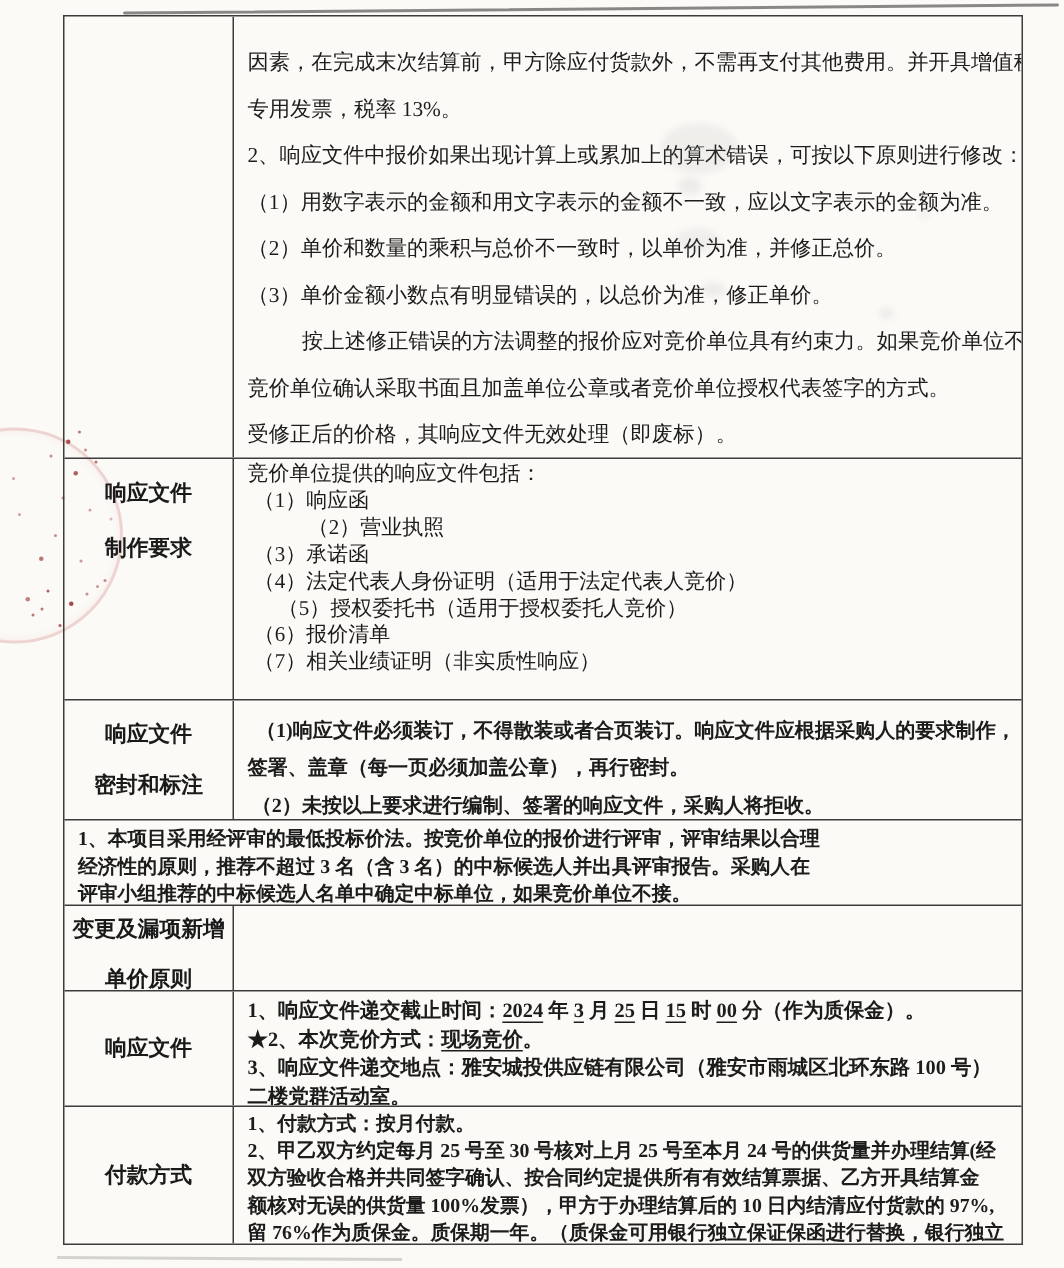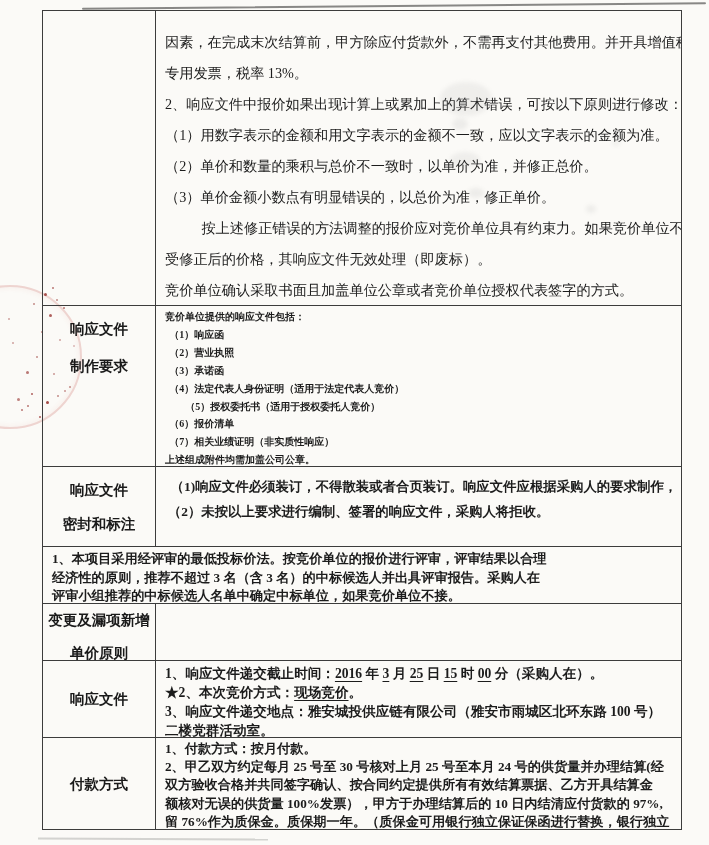--- a/index.html
+++ b/index.html
@@ -49,21 +49,21 @@
     font-weight:700;font-size:14.5px;line-height:34px;
     text-align:center;color:#1a1a1a;
   }
   .row-2 .label{justify-content:flex-start;padding-top:5px;line-height:37px;}
   .row-5 .label{line-height:33px;}
   .label-line{white-space:pre;}
 
   .content{flex:1;min-width:0;}
   .line{white-space:pre;}
   .row-1 .content{padding:16px 4px 0 9px;font-size:14.2px;line-height:31px;font-weight:400;}
-  .row-2 .content{padding:2px 4px 0 9px;font-size:10px;  line-height:17.9px;font-weight:700;}
+  .row-2 .content{padding:2px 4px 0 9px;font-size:14px;  line-height:17.9px;font-weight:400;}
   .row-3 .content{padding:7px 4px 0 9px;font-size:13.4px;line-height:25px;font-weight:700;}
   .row-4 .content{padding:3px 4px 0 9px;font-size:13.2px;line-height:18.6px;font-weight:700;}
   .row-5 .content{padding:7px 4px 0 9px;font-size:10px;  line-height:19px;font-weight:700;}
   .row-6 .content{padding:3px 4px 0 9px;font-size:13.6px;line-height:19px;font-weight:700;}
   .row-7 .content{padding:2px 4px 0 9px;font-size:13.2px;line-height:18.2px;font-weight:700;}
 
   .u{text-decoration:underline;text-underline-offset:3px;text-decoration-thickness:1px;}
 
   
   .stamp{position:absolute;left:0;top:0;pointer-events:none;}
@@ -115,48 +115,48 @@
       <div class="t-row row-1">
         <div class="cell label"></div>
         <div class="cell content">
           <div class="line"><span>因素，在完成末次结算前，甲方除应付货款外，不需再支付其他费用。并开具增值税</span></div>
           <div class="line"><span>专用发票，税率 13%。</span></div>
           <div class="line"><span>2、响应文件中报价如果出现计算上或累加上的算术错误，可按以下原则进行修改：</span></div>
           <div class="line"><span>（1）用数字表示的金额和用文字表示的金额不一致，应以文字表示的金额为准。</span></div>
           <div class="line"><span>（2）单价和数量的乘积与总价不一致时，以单价为准，并修正总价。</span></div>
           <div class="line"><span>（3）单价金额小数点有明显错误的，以总价为准，修正单价。</span></div>
           <div class="line" style="padding-left: 36.4px;"><span>按上述修正错误的方法调整的报价应对竞价单位具有约束力。如果竞价单位不接</span></div>
+          <div class="line"><span>竞价单位确认采取书面且加盖单位公章或者竞价单位授权代表签字的方式。</span></div>
           <div class="line"><span>受修正后的价格，其响应文件无效处理（即废标）。</span></div>
-          <div class="line"><span>竞价单位确认采取书面且加盖单位公章或者竞价单位授权代表签字的方式。</span></div>
         </div>
       </div>
       <div class="t-row row-2">
         <div class="cell label">
           <div class="label-line">响应文件</div>
           <div class="label-line">制作要求</div>
         </div>
         <div class="cell content">
           <div class="line"><span>竞价单位提供的响应文件包括：</span></div>
           <div class="line" style="padding-left: 4.2px;"><span>（1）响应函</span></div>
-          <div class="line" style="padding-left: 4.2px;"><span>（2）营业执照</span></div>
+          <div class="line" style="padding-left: 4.2px; margin-left: 36px;"><span>（2）营业执照</span></div>
           <div class="line" style="padding-left: 4.2px;"><span>（3）承诺函</span></div>
           <div class="line" style="padding-left: 4.2px;"><span>（4）法定代表人身份证明（适用于法定代表人竞价）</span></div>
           <div class="line" style="padding-left: 4.2px; margin-left: 16px;"><span>（5）授权委托书（适用于授权委托人竞价）</span></div>
           <div class="line" style="padding-left: 4.2px;"><span>（6）报价清单</span></div>
           <div class="line" style="padding-left: 4.2px;"><span>（7）相关业绩证明（非实质性响应）</span></div>
-          <div class="line"><span>上述组成附件均需加盖公司公章。</span></div>
         </div>
       </div>
       <div class="t-row row-3">
         <div class="cell label">
           <div class="label-line">响应文件</div>
           <div class="label-line">密封和标注</div>
         </div>
         <div class="cell content">
           <div class="line" style="padding-left: 5.6px;"><span>（1)响应文件必须装订，不得散装或者合页装订。响应文件应根据采购人的要求制作，</span></div>
+          <div class="line"><span>签署、盖章（每一页必须加盖公章），再行密封。</span></div>
           <div class="line" style="padding-left: 2.8px;"><span>（2）未按以上要求进行编制、签署的响应文件，采购人将拒收。</span></div>
         </div>
       </div>
       <div class="t-row row-4">
         <div class="cell content">
           <div class="line"><span>1、本项目采用经评审的最低投标价法。按竞价单位的报价进行评审，评审结果以合理</span></div>
           <div class="line"><span>经济性的原则，推荐不超过 3 名（含 3 名）的中标候选人并出具评审报告。采购人在</span></div>
           <div class="line"><span>评审小组推荐的中标候选人名单中确定中标单位，如果竞价单位不接。</span></div>
         </div>
       </div>
@@ -167,21 +167,21 @@
         </div>
         <div class="cell content">
           <div class="line"><span>1、供货金额按实结算。</span></div>
         </div>
       </div>
       <div class="t-row row-6">
         <div class="cell label">
           <div class="label-line">响应文件</div>
         </div>
         <div class="cell content">
-          <div class="line"><span>1、响应文件递交截止时间：</span><span class="u">2016</span><span> 年 </span><span class="u">3</span><span> 月 </span><span class="u">25</span><span> 日 </span><span class="u">15</span><span> 时 </span><span class="u">00</span><span> 分（采购人在）。</span></div>
+          <div class="line"><span>1、响应文件递交截止时间：</span><span class="u">2024</span><span> 年 </span><span class="u">3</span><span> 月 </span><span class="u">25</span><span> 日 </span><span class="u">15</span><span> 时 </span><span class="u">00</span><span> 分（作为质保金）。</span></div>
           <div class="line"><span>★2、本次竞价方式：</span><span class="u">现场竞价</span><span>。</span></div>
           <div class="line"><span>3、响应文件递交地点：雅安城投供应链有限公司（雅安市雨城区北环东路 100 号）</span></div>
           <div class="line"><span>二楼党群活动室。</span></div>
         </div>
       </div>
       <div class="t-row row-7">
         <div class="cell label">
           <div class="label-line">付款方式</div>
         </div>
         <div class="cell content">

